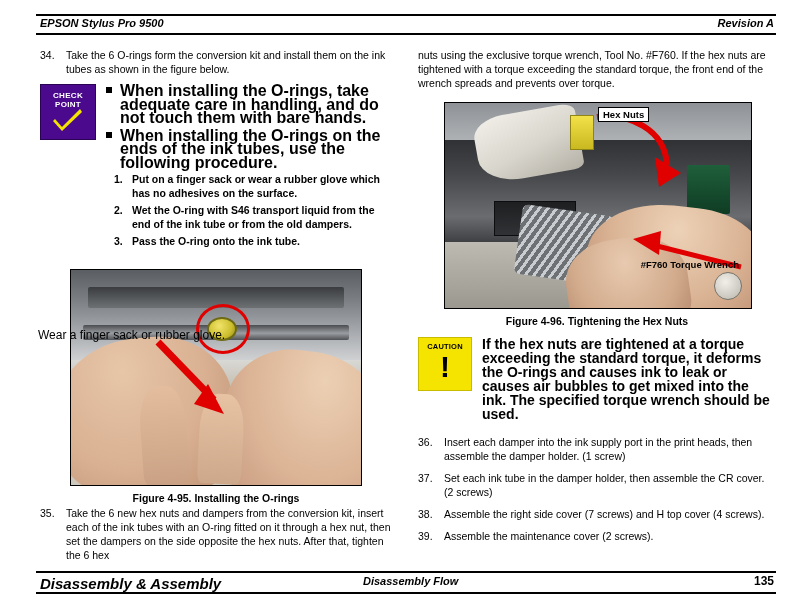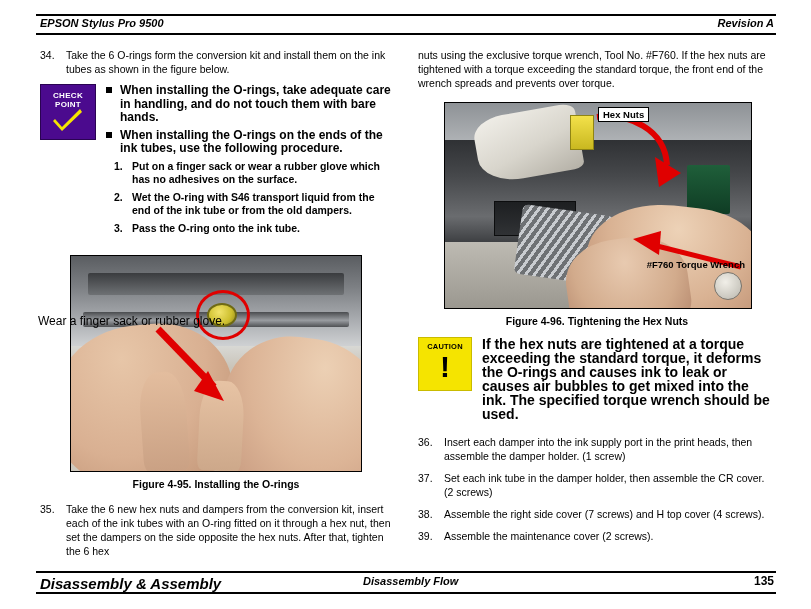--- a/index.html
+++ b/index.html
@@ -169,21 +169,21 @@
     height: 22px;
   }
   .cp-check svg { display: block; }
 
   .cp-body {
     margin-left: 66px;
   }
   .bullet-item {
     position: relative;
     padding-left: 14px;
-    font-size: 12px;
+    font-size: 16px;
     line-height: 13.5px;
     font-weight: bold;
     margin-bottom: 4px;
   }
   .bullet-item .bullet {
     position: absolute;
     left: 0;
     top: 3px;
     width: 6px;
     height: 6px;
@@ -521,21 +521,21 @@
               <path d="M6,4 L62,62" stroke="#e00000" stroke-width="7" fill="none"></path>
               <polygon points="56,46 72,76 42,66" fill="#e00000"></polygon>
             </svg>
           </div>
         </div>
       </div>
       <div class="callout-left">Wear a finger sack or rubber glove.</div>
       <div class="fig-caption">Figure 4-95.  Installing the O-rings</div>
     </div>
 
-    <div class="step" style="margin-top:12px;">
+    <div class="step" style="margin-top:2px;">
       <span class="num">35.</span>
       <span class="txt">Take the 6 new hex nuts and dampers from the conversion kit, insert each of the ink tubes with an O-ring fitted on it through a hex nut, then set the dampers on the side opposite the hex nuts. After that, tighten the 6 hex</span>
     </div>
 
   </div>
 
   <div class="col-right">
 
     <div style="font-size:10.5px; line-height:14px; color:#000;">nuts using the exclusive torque wrench, Tool No. #F760. If the hex nuts are tightened with a torque exceeding the standard torque, the front end of the wrench spreads and prevents over torque.</div>
 
@@ -559,21 +559,21 @@
             </svg>
           </div>
           <div style="position:absolute; right:2%; bottom:16%; width:140px; height:46px;">
             <svg class="arrow-svg" viewBox="0 0 140 46" width="140" height="46">
               <path d="M136,38 L40,14" stroke="#e00000" stroke-width="5" fill="none"></path>
               <polygon points="56,2 28,10 54,26" fill="#e00000"></polygon>
             </svg>
           </div>
 
           <div class="tag-box" style="left:50%; top:2%;">Hex Nuts</div>
-          <div class="tag-plain" style="right:6px; bottom:38px;text-align:right;">#F760 Torque Wrench</div>
+          <div class="tag-plain" style="right:12px; bottom:38px;text-align:right;">#F760 Torque Wrench</div>
         </div>
       </div>
       <div class="fig-caption">Figure 4-96.  Tightening the Hex Nuts</div>
     </div>
 
     <div class="caution-wrap">
       <div class="caution-badge">
         <div class="caution-label">CAUTION</div>
         <div class="caution-bang">!</div>
       </div>

